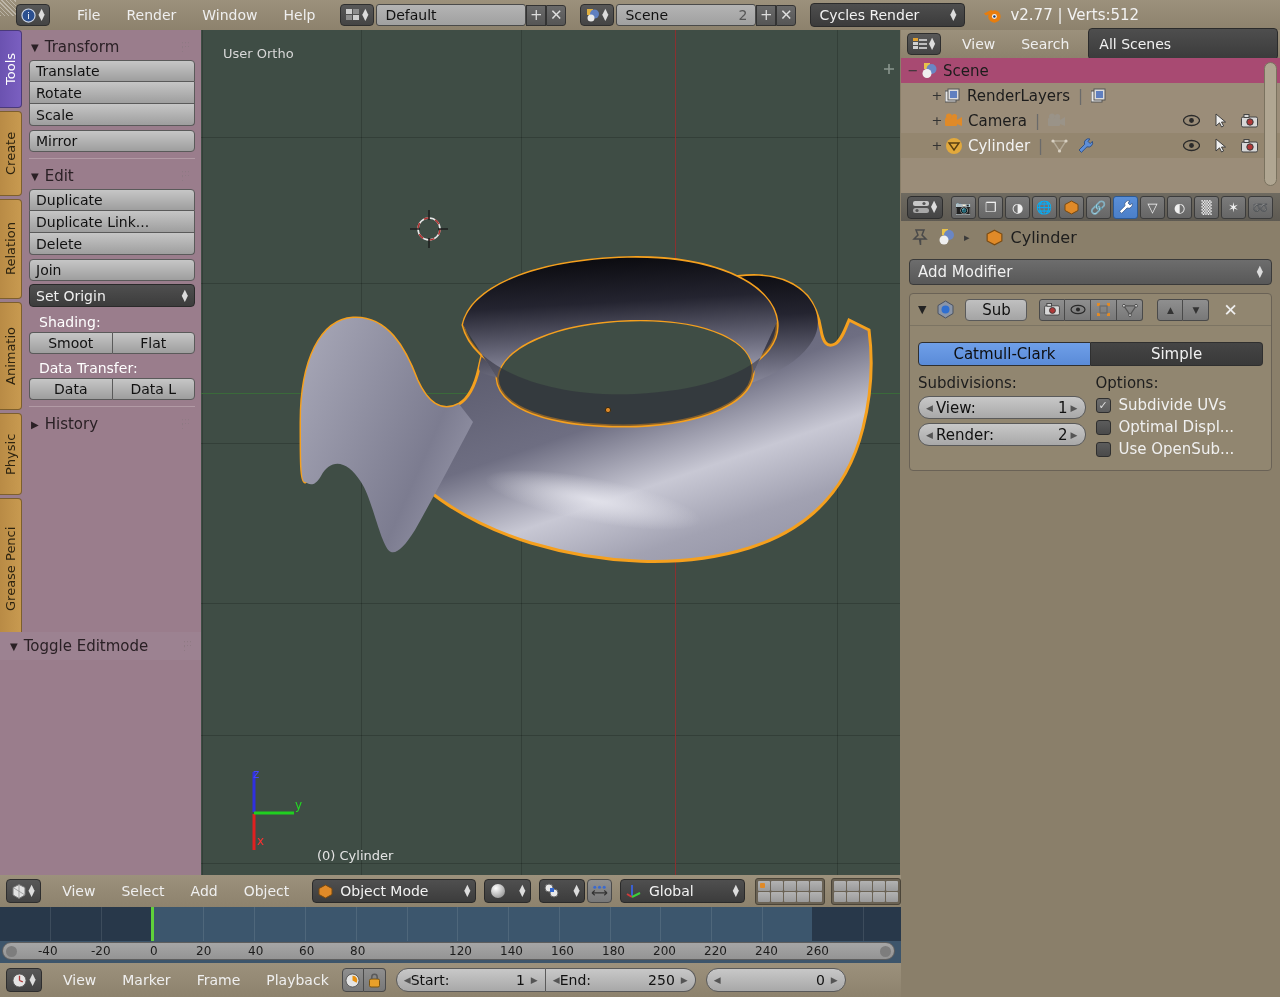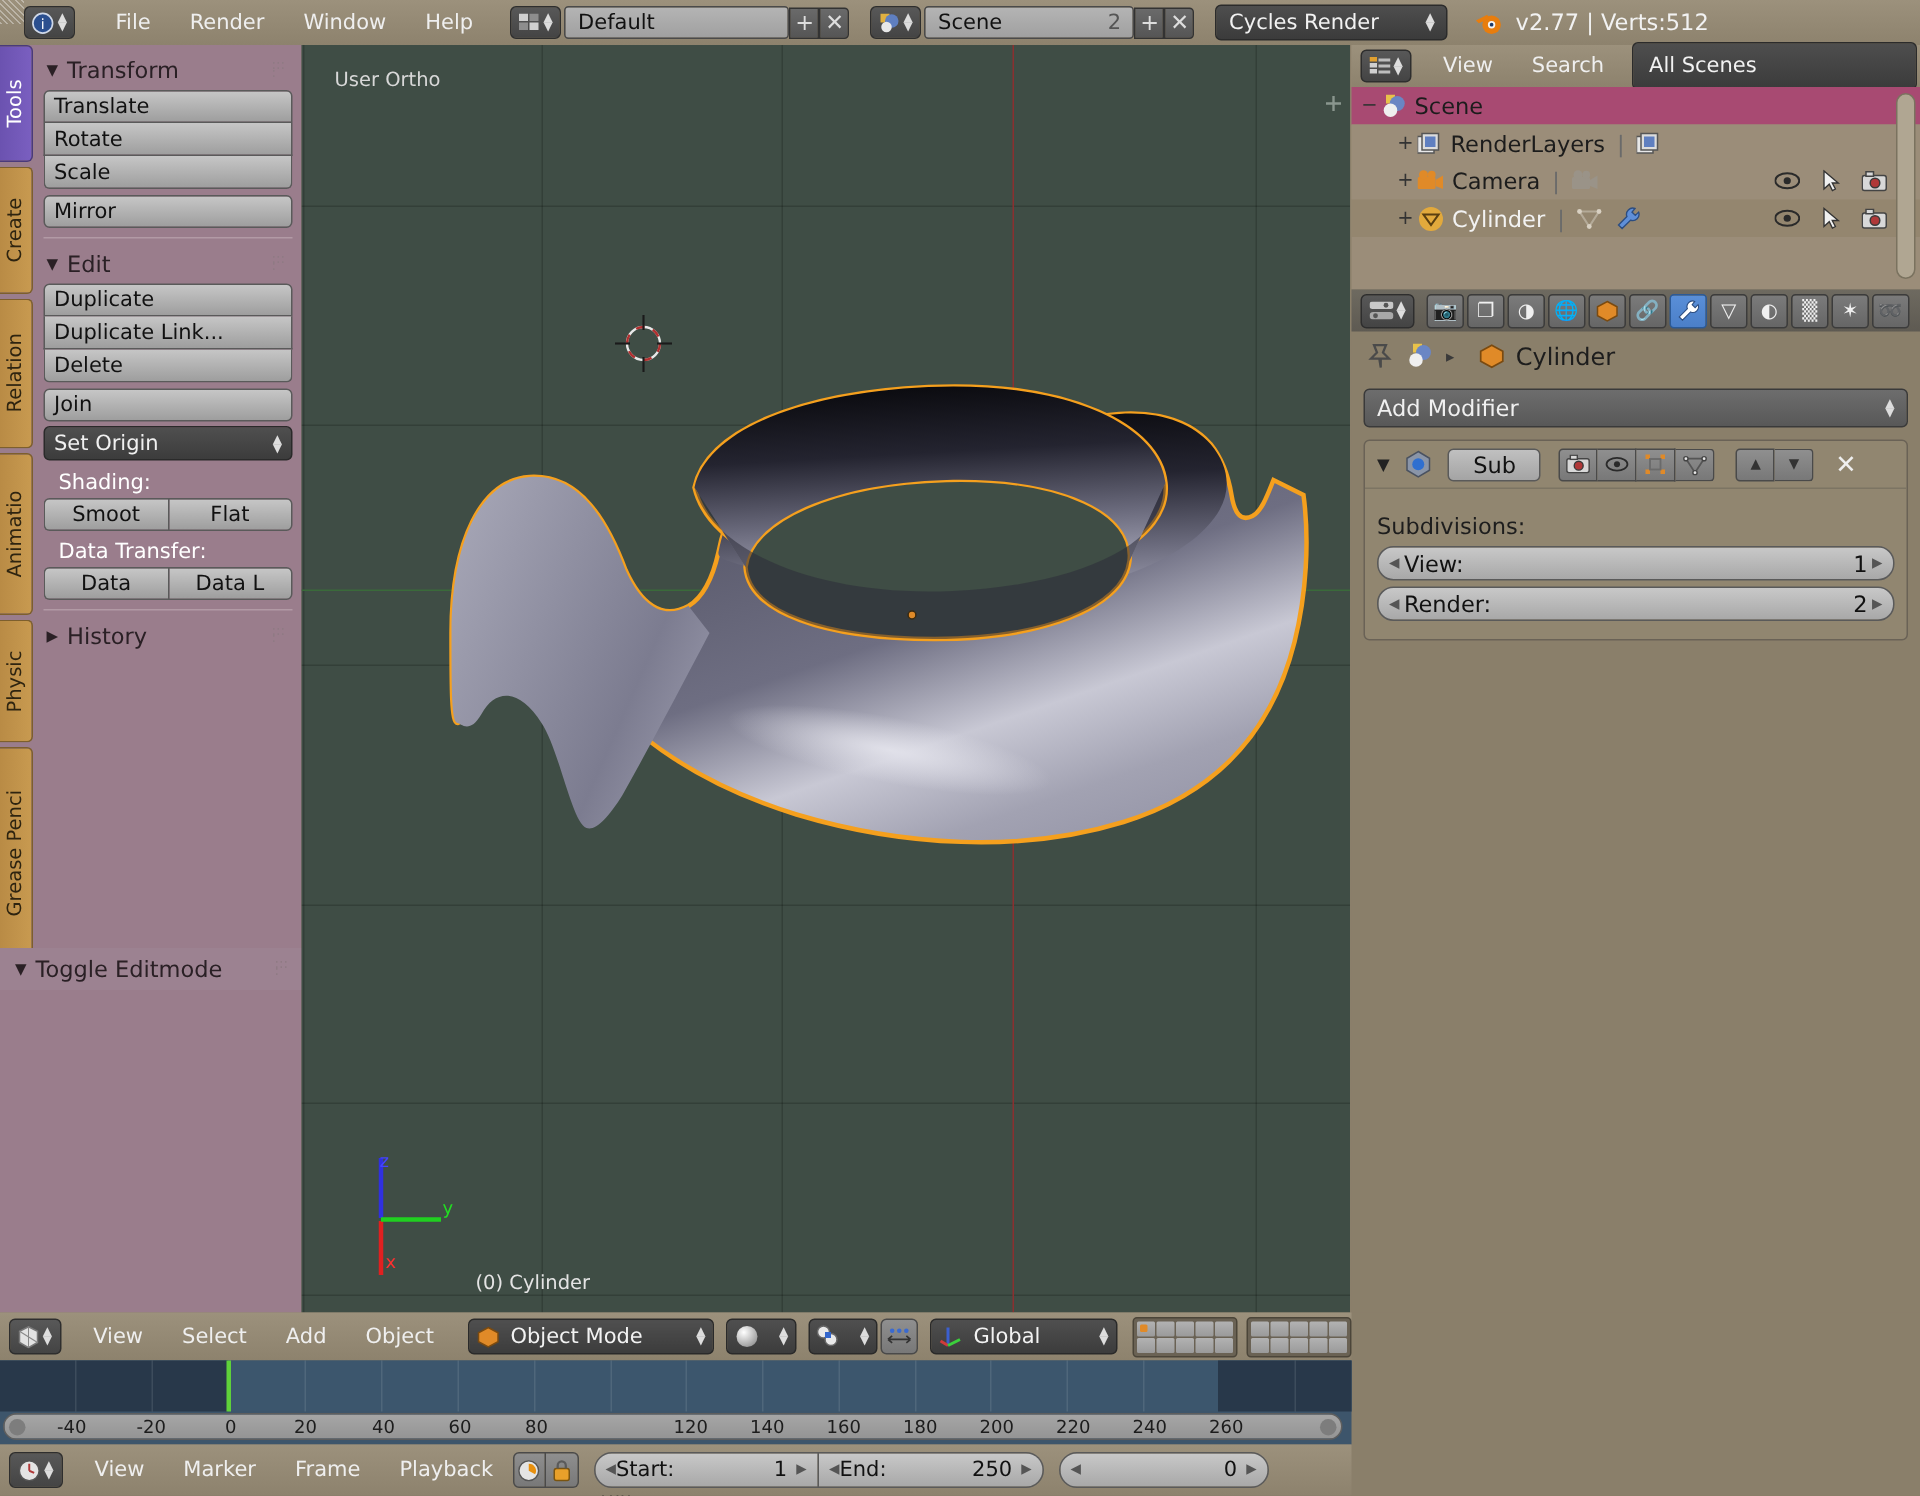--- a/index.html
+++ b/index.html
@@ -779,20 +779,24 @@
         </div>
         <div style="display:flex;margin-left:8px;">
           <div class="mini-btn" style="border-radius:3px 0 0 3px;font-size:9px;color:#333;">▲</div>
           <div class="mini-btn" style="border-radius:0 3px 3px 0;border-left:none;font-size:9px;color:#333;">▼</div>
         </div>
         <span style="margin-left:8px;font-size:17px;color:#efefef;">✕</span>
       </div>
 
       <div id="modbox-body">
 
+        <div class="toggle-row">
+          <div class="toggle on">Catmull-Clark</div>
+          <div class="toggle off">Simple</div>
+        </div>
 
         <div class="cols">
           <div class="col">
             <div class="collabel">Subdivisions:</div>
             <div class="numfield">
               <span class="arr">◀</span>
               <span class="mid">
                 <span>View:</span>
                 <span>1</span>
               </span>
@@ -800,20 +804,35 @@
             </div>
             <div class="numfield">
               <span class="arr">◀</span>
               <span class="mid">
                 <span>Render:</span>
                 <span>2</span>
               </span>
               <span class="arr">▶</span>
             </div>
           </div>
+          <div class="col">
+            <div class="collabel">Options:</div>
+            <div class="chkrow">
+              <span class="chk checked">✓</span>
+              <span>Subdivide UVs</span>
+            </div>
+            <div class="chkrow">
+              <span class="chk"></span>
+              <span>Optimal Displ...</span>
+            </div>
+            <div class="chkrow">
+              <span class="chk"></span>
+              <span>Use OpenSub...</span>
+            </div>
+          </div>
         </div>
       </div>
     </div>
   </div>
 </div>
 
 <div id="rightfill"></div>
 
 <div id="vp-header">
   <div class="iconbox" style="width:36px;height:24px;">

